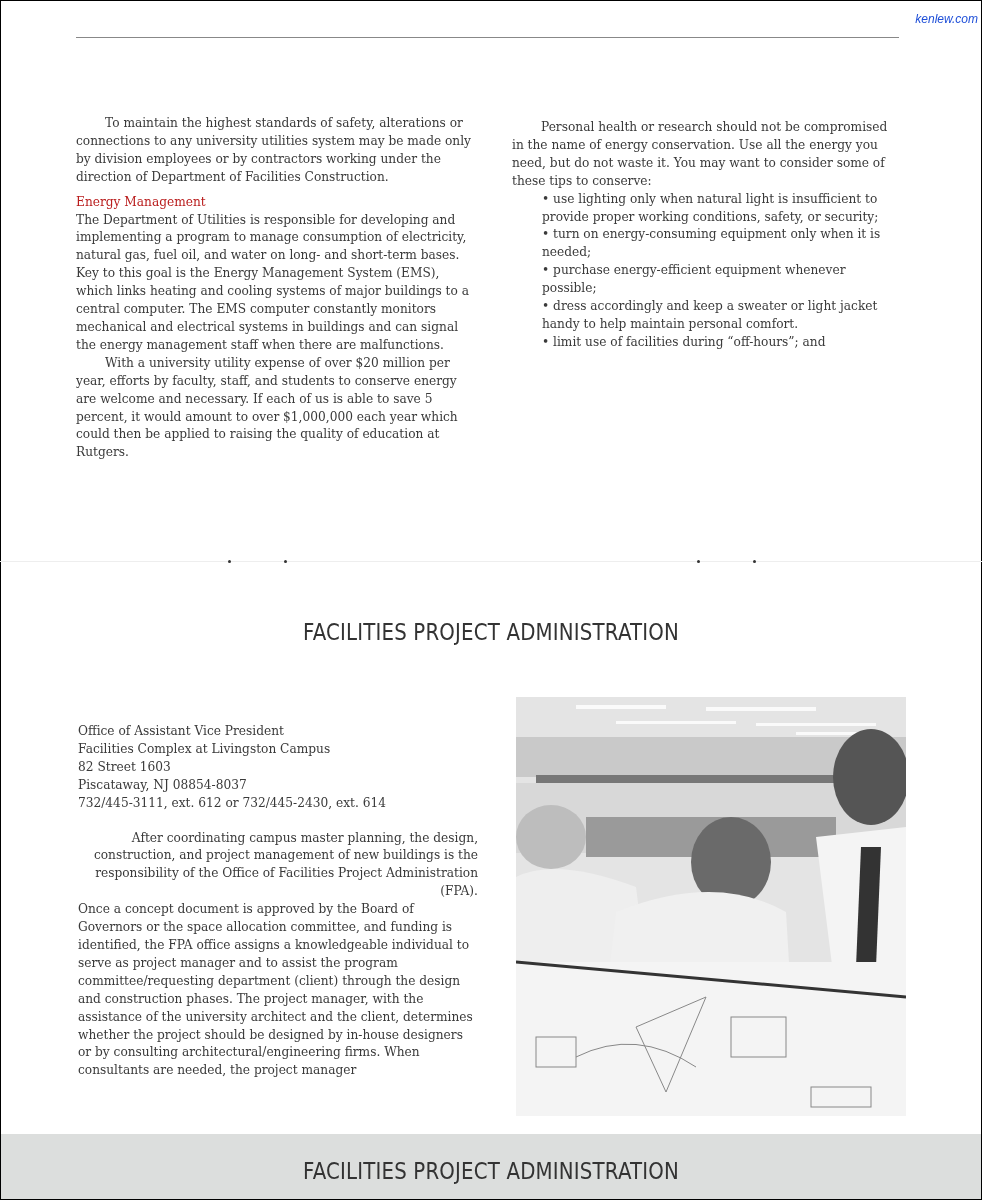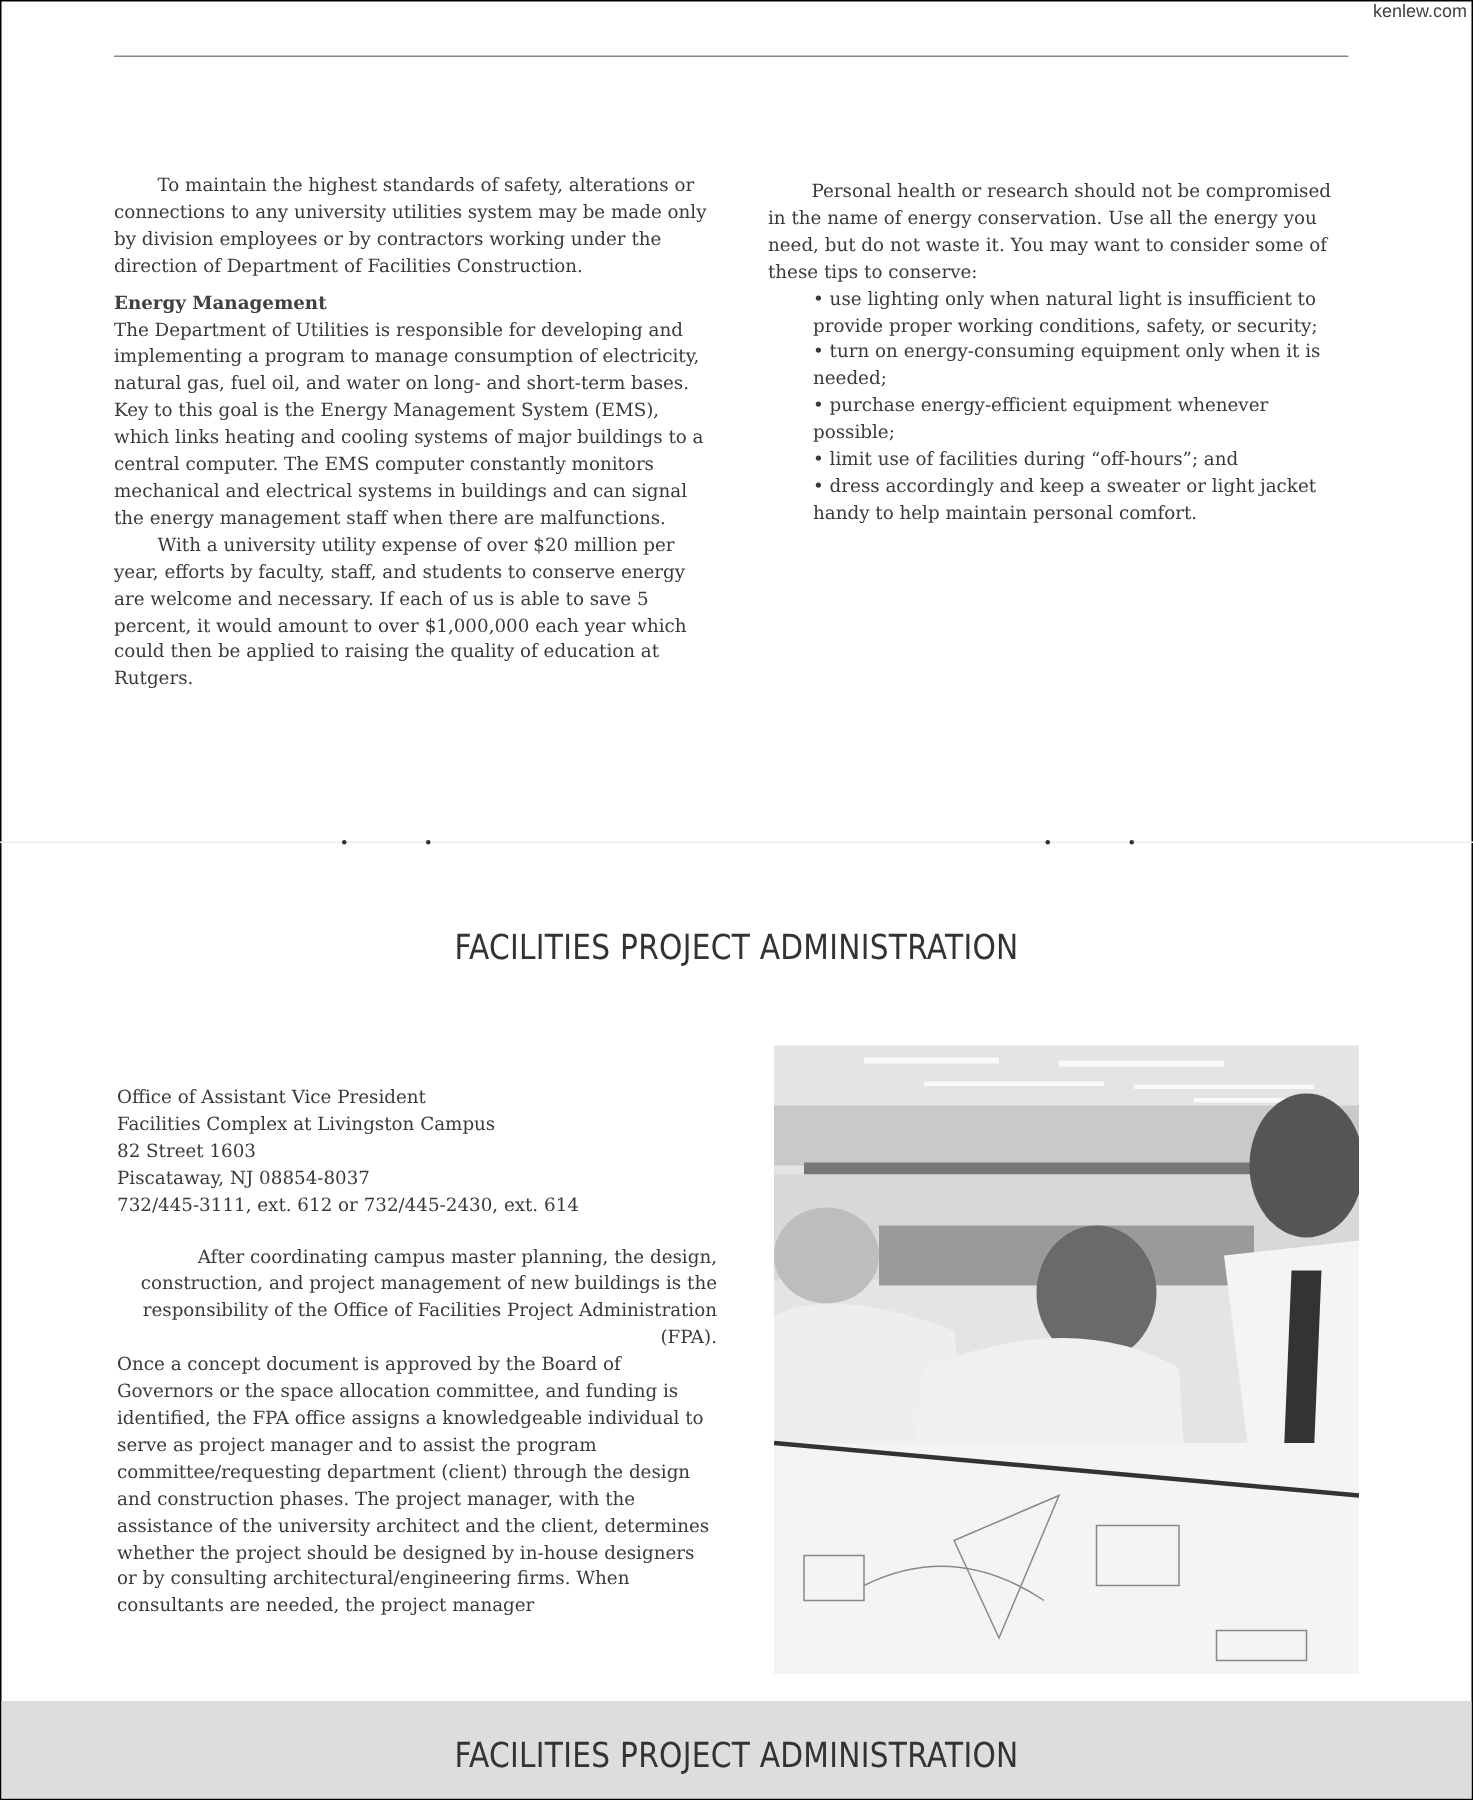--- a/index.html
+++ b/index.html
@@ -1,25 +1,25 @@
 <!DOCTYPE html>
 <html><head>
 <meta charset="utf-8">
 <style>
   html, body { margin:0; padding:0; }
   body { width:982px; height:1200px; position:relative; background:#fff; overflow:hidden;
          font-family:"DejaVu Serif", serif; color:#333; }
   .frame { position:absolute; left:0; top:0; width:980px; height:1198px; border:1px solid #000; }
-  .watermark { position:absolute; right:4px; top:0; font-family:"Liberation Sans", sans-serif;
-               font-size:12px; color:#404040; }
+  .watermark { position:absolute; right:4px; top:12px; font-family:"Liberation Sans", sans-serif;
+               font-size:12px; color:#1d4ed8;font-style:italic; }
   .top-rule { position:absolute; left:76px; top:37px; width:823px; height:1px; background:#888; }
   .col { position:absolute; font-size:12.2px; line-height:17.9px; color:#3a3a3a; }
   .col p { margin:0; }
   .indent { text-indent:29px; }
-  .h { font-weight:bold; color:#404040; margin-top:7px !important; }
+  .h { font-weight:normal; color:#b91c1c; margin-top:7px !important; }
   .bullets { list-style:none; margin:0; padding:0 0 0 30px; }
   .bullets li::before { content:"\2022  "; }
   .fold { position:absolute; left:0; top:561px; width:982px; height:1px; background:#eee; }
   .fold-dot { position:absolute; top:560px; width:3px; height:3px; background:#333; border-radius:50%; }
   .section-title { position:absolute; left:0; width:982px; text-align:center;
                    font-family:"DejaVu Sans", sans-serif; font-size:23px; letter-spacing:0.2px;
                    color:#333; transform:scaleX(0.86); }
   .photo { position:absolute; left:516px; top:697px; width:390px; height:419px; overflow:hidden;
            background:linear-gradient(#eaeaea 0%, #d4d4d4 12%, #e8e8e8 20%, #bfbfbf 30%, #a8a8a8 55%, #8a8a8a 65%, #d8d8d8 75%, #f2f2f2 100%); }
   .footer-band { position:absolute; left:1px; top:1134px; width:980px; height:65px; background:#dcdedd; }
@@ -37,22 +37,22 @@
   <p>The Department of Utilities is responsible for developing and implementing a program to manage consumption of electricity, natural gas, fuel oil, and water on long- and short-term bases. Key to this goal is the Energy Management System (EMS), which links heating and cooling systems of major buildings to a central computer. The EMS computer constantly monitors mechanical and electrical systems in buildings and can signal the energy management staff when there are malfunctions.</p>
   <p class="indent">With a university utility expense of over $20 million per year, efforts by faculty, staff, and students to conserve energy are welcome and necessary. If each of us is able to save 5 percent, it would amount to over $1,000,000 each year which could then be applied to raising the quality of education at Rutgers.</p>
 </div>
 
 <div class="col" style="left:512px; top:119px; width:390px;">
   <p class="indent">Personal health or research should not be compromised in the name of energy conservation. Use all the energy you need, but do not waste it. You may want to consider some of these tips to conserve:</p>
   <ul class="bullets">
     <li>use lighting only when natural light is insufficient to provide proper working conditions, safety, or security;</li>
     <li>turn on energy-consuming equipment only when it is needed;</li>
     <li>purchase energy-efficient equipment whenever possible;</li>
+    <li>dress accordingly and keep a sweater or light jacket handy to help maintain personal comfort.</li>
     <li>limit use of facilities during “off-hours”; and</li>
-    <li>dress accordingly and keep a sweater or light jacket handy to help maintain personal comfort.</li>
   </ul>
 </div>
 
 <div class="fold"></div>
 <div class="fold-dot" style="left:228px;"></div>
 <div class="fold-dot" style="left:284px;"></div>
 <div class="fold-dot" style="left:697px;"></div>
 <div class="fold-dot" style="left:753px;"></div>
 
 <div class="section-title" style="top:619px;">FACILITIES PROJECT ADMINISTRATION</div>

